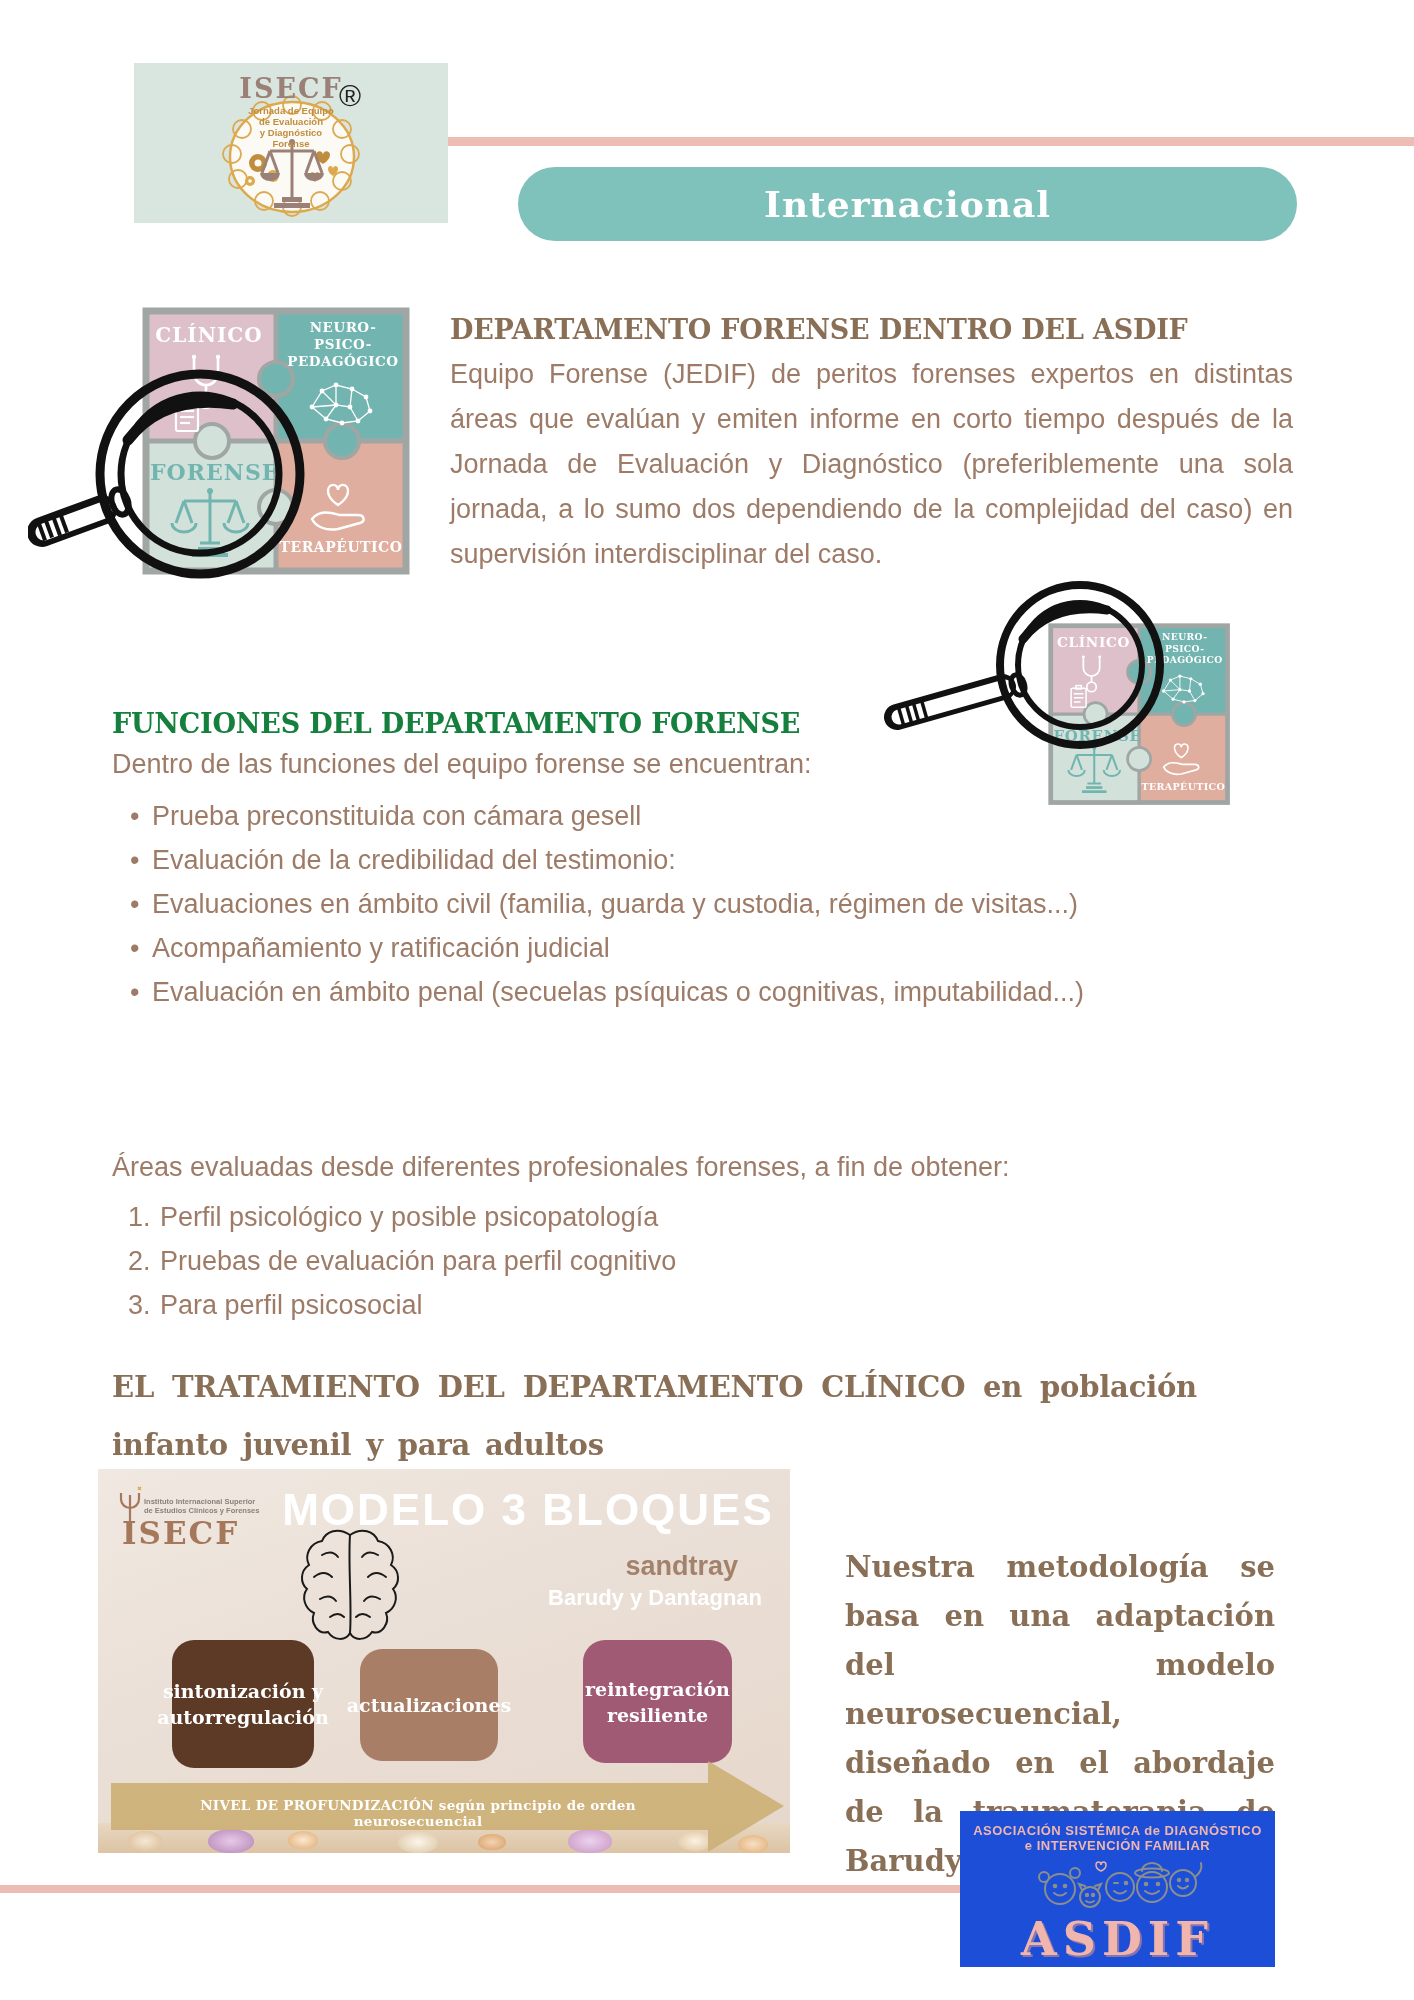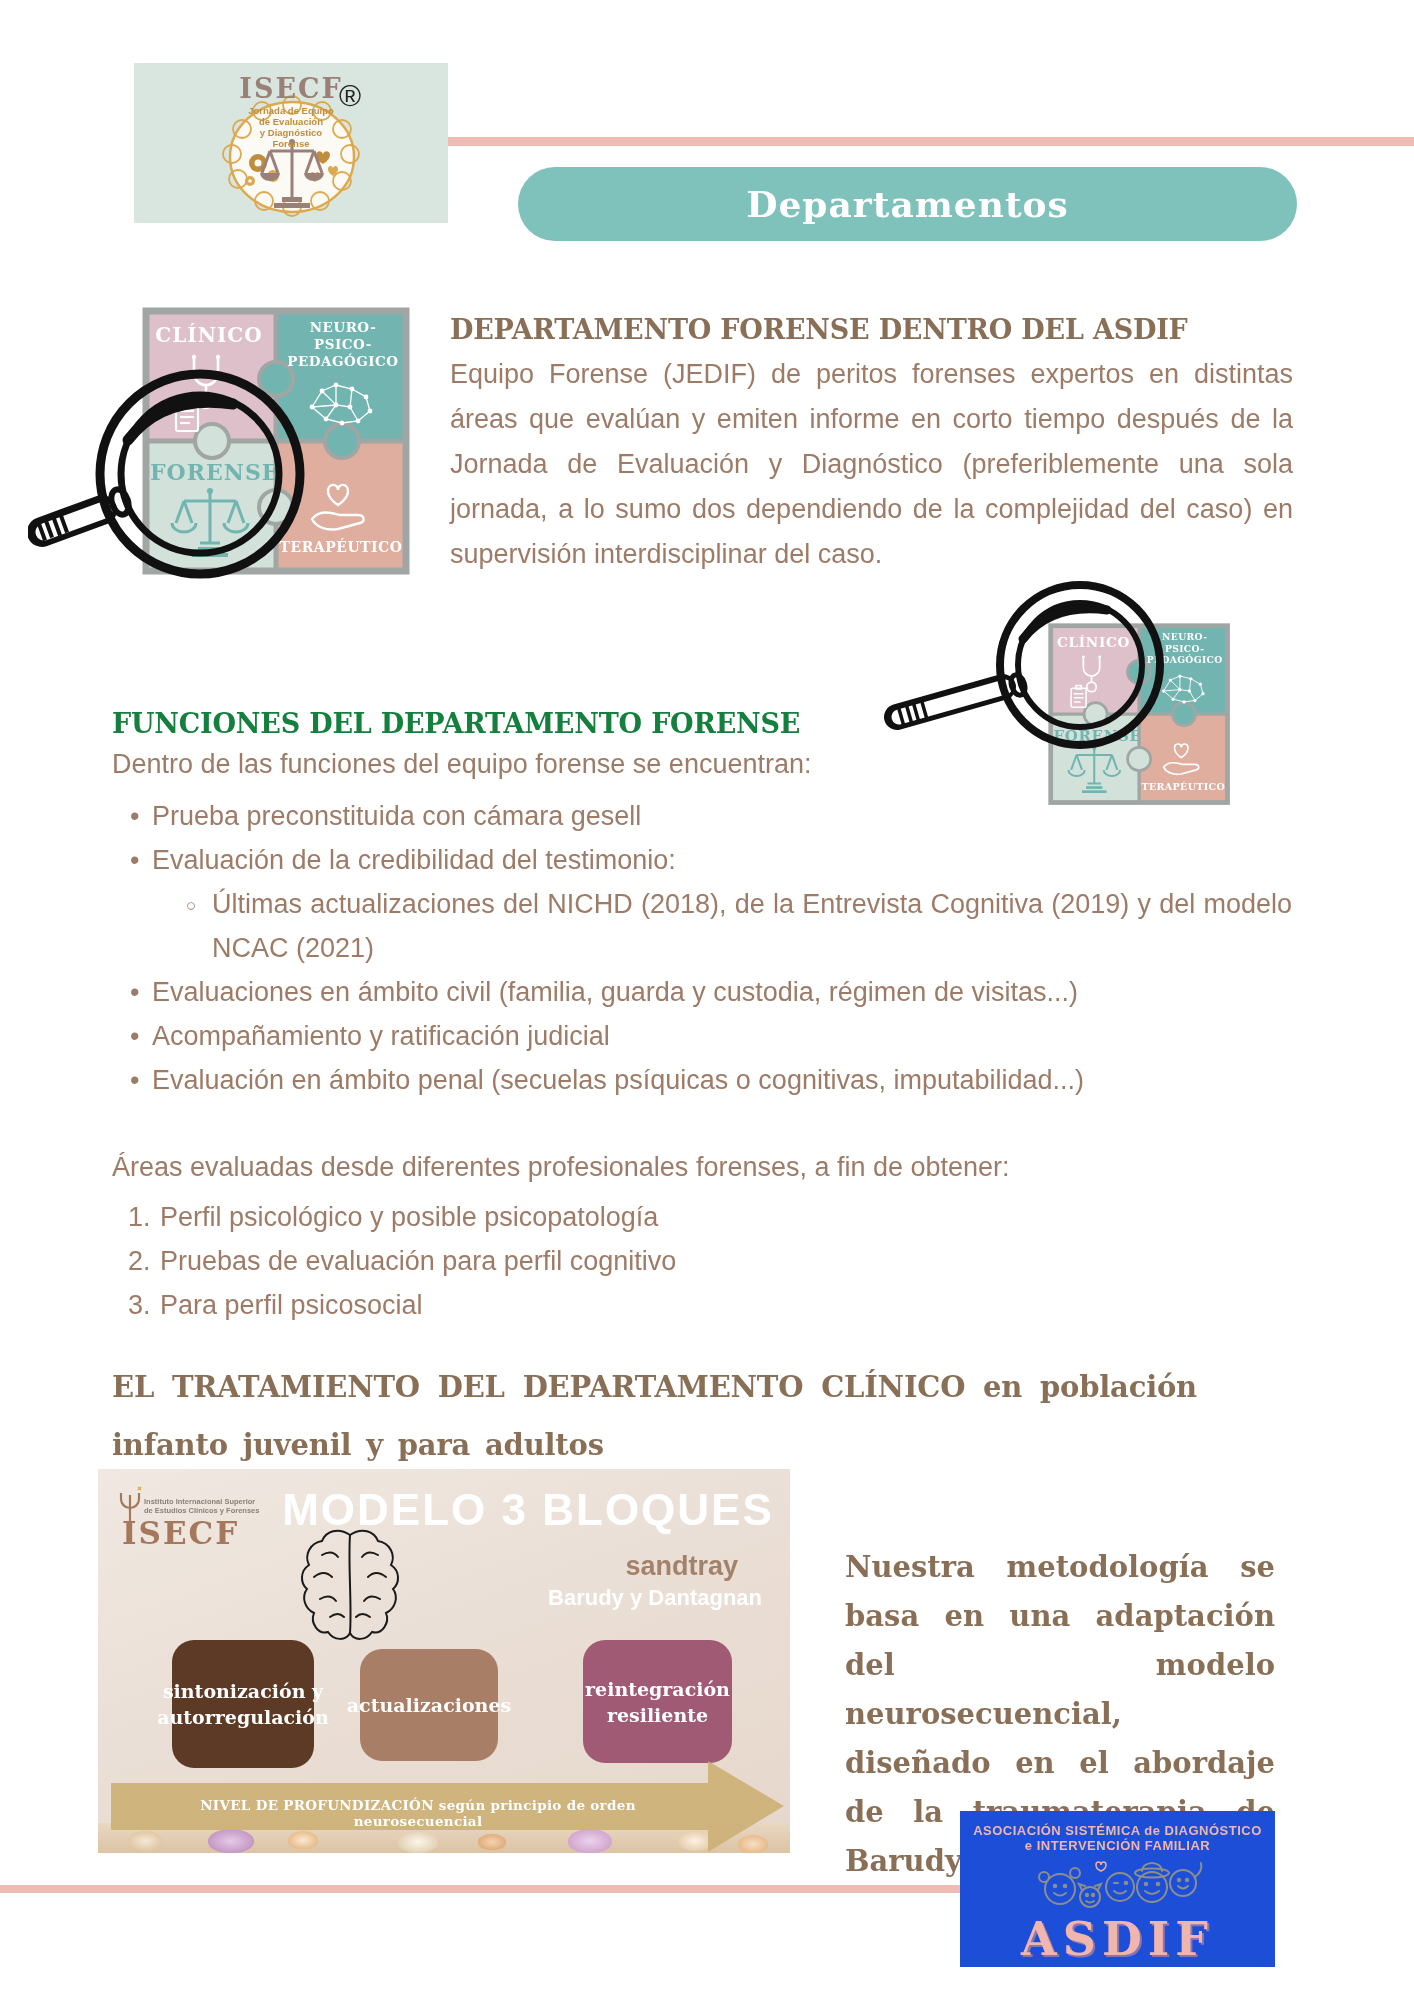--- a/index.html
+++ b/index.html
@@ -129,21 +129,21 @@
     <div class="abs jedif-tagline">
       <div>Jornada de Equipo</div>
       <div>de Evaluación</div>
       <div>y Diagnóstico</div>
       <div>Forense</div>
     </div>
     <div class="abs registered">®</div>
   </div>
 
   <div class="abs top-line"></div>
-  <div class="abs pill slab">Departamentos</div>
+  <div class="abs pill slab">Internacional</div>
 
   <div class="puzzle" style="left:142px;top:307px;">
     <svg width="268" height="268" viewBox="0 0 268 268">
       <rect x="4" y="4" width="130" height="130" fill="#ddc0c9"></rect>
       <rect x="134" y="4" width="130" height="130" fill="#72b5b0"></rect>
       <rect x="4" y="134" width="130" height="130" fill="#d2e2da"></rect>
       <rect x="134" y="134" width="130" height="130" fill="#dfae9f"></rect>
       <line x1="134" y1="4" x2="134" y2="264" stroke="#a0a6a3" stroke-width="5"></line>
       <line x1="4" y1="134" x2="264" y2="134" stroke="#a0a6a3" stroke-width="5"></line>
       <circle cx="134" cy="72" r="17" fill="#72b5b0" stroke="#a0a6a3" stroke-width="4"></circle>
@@ -316,21 +316,20 @@
     <path d="M168,74 Q196,38 252,45" fill="none" stroke="#111" stroke-width="9" stroke-linecap="round"></path>
     <ellipse cx="163" cy="120" rx="6.5" ry="10.5" fill="none" stroke="#111" stroke-width="5" transform="rotate(-18 163 120)"></ellipse>
   </svg>
 
   <div class="abs funciones">
     <h3 class="slab">FUNCIONES DEL DEPARTAMENTO FORENSE</h3>
     <div class="intro sans">Dentro de las funciones del equipo forense se encuentran:</div>
     <ul class="blist sans">
       <li class="b">Prueba preconstituida con cámara gesell</li>
       <li class="b">Evaluación de la credibilidad del testimonio:</li>
-      <li class="sub">Últimas actualizaciones del NICHD (2018), de la Entrevista Cognitiva (2019) y del modelo NCAC (2021)</li>
       <li class="b">Evaluaciones en ámbito civil (familia, guarda y custodia, régimen de visitas...)</li>
       <li class="b">Acompañamiento y ratificación judicial</li>
       <li class="b">Evaluación en ámbito penal (secuelas psíquicas o cognitivas, imputabilidad...)</li>
     </ul>
   </div>
 
   <div class="abs areas sans">
     <div class="intro">Áreas evaluadas desde diferentes profesionales forenses, a fin de obtener:</div>
     <ol class="nlist">
       <li>Perfil psicológico y posible psicopatología</li>

